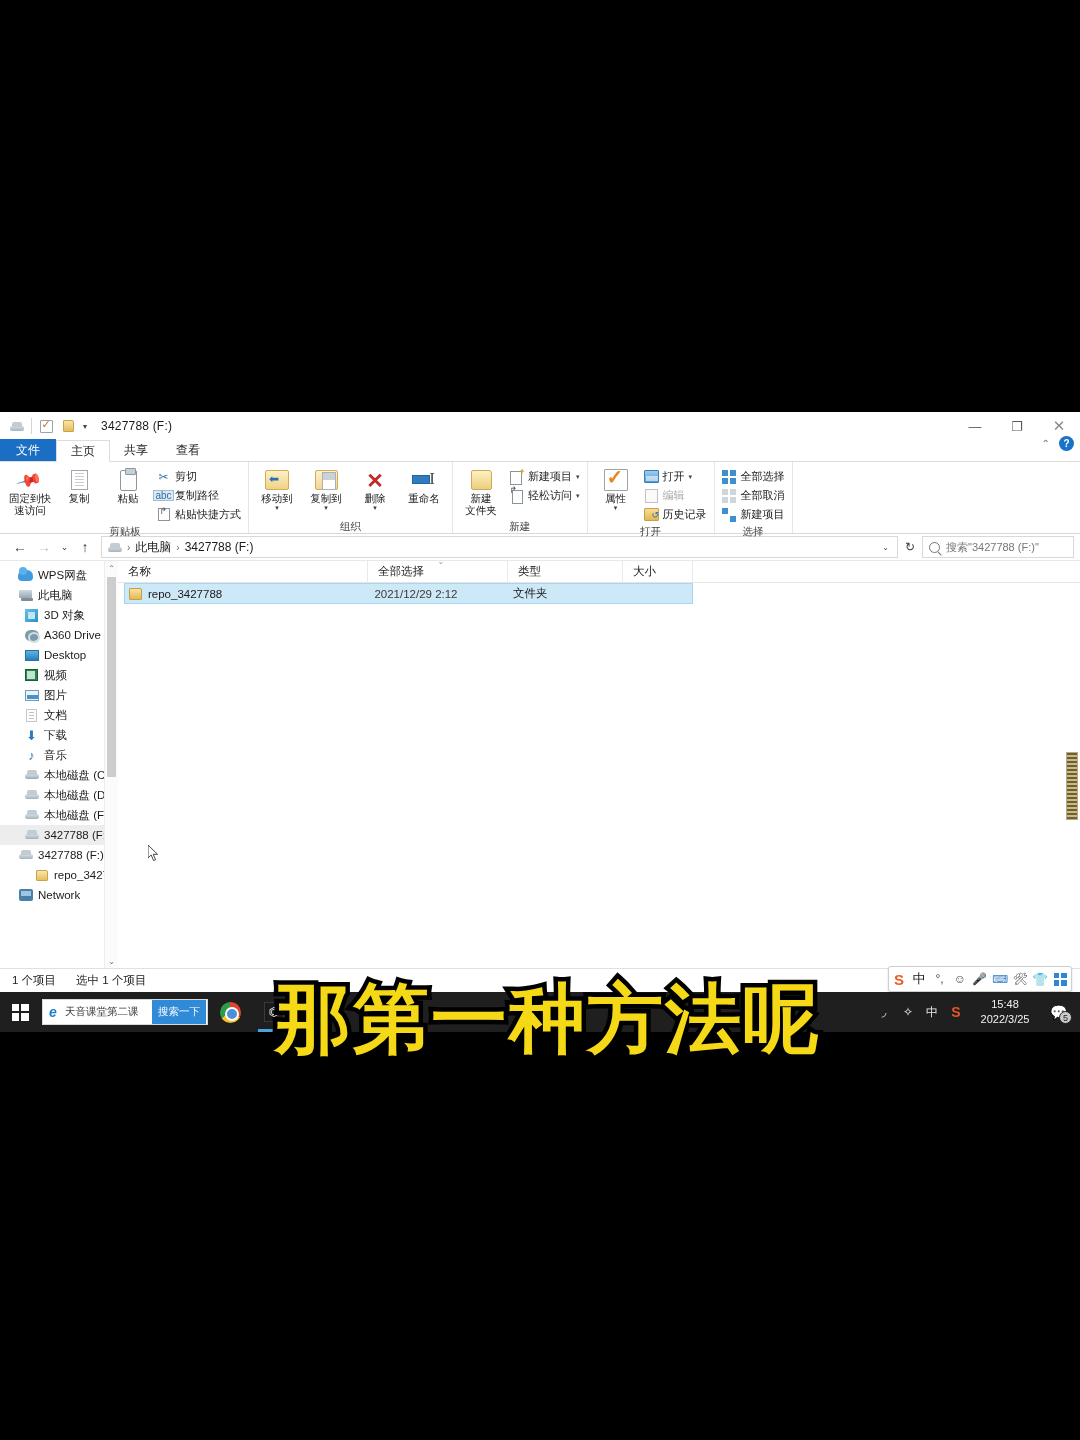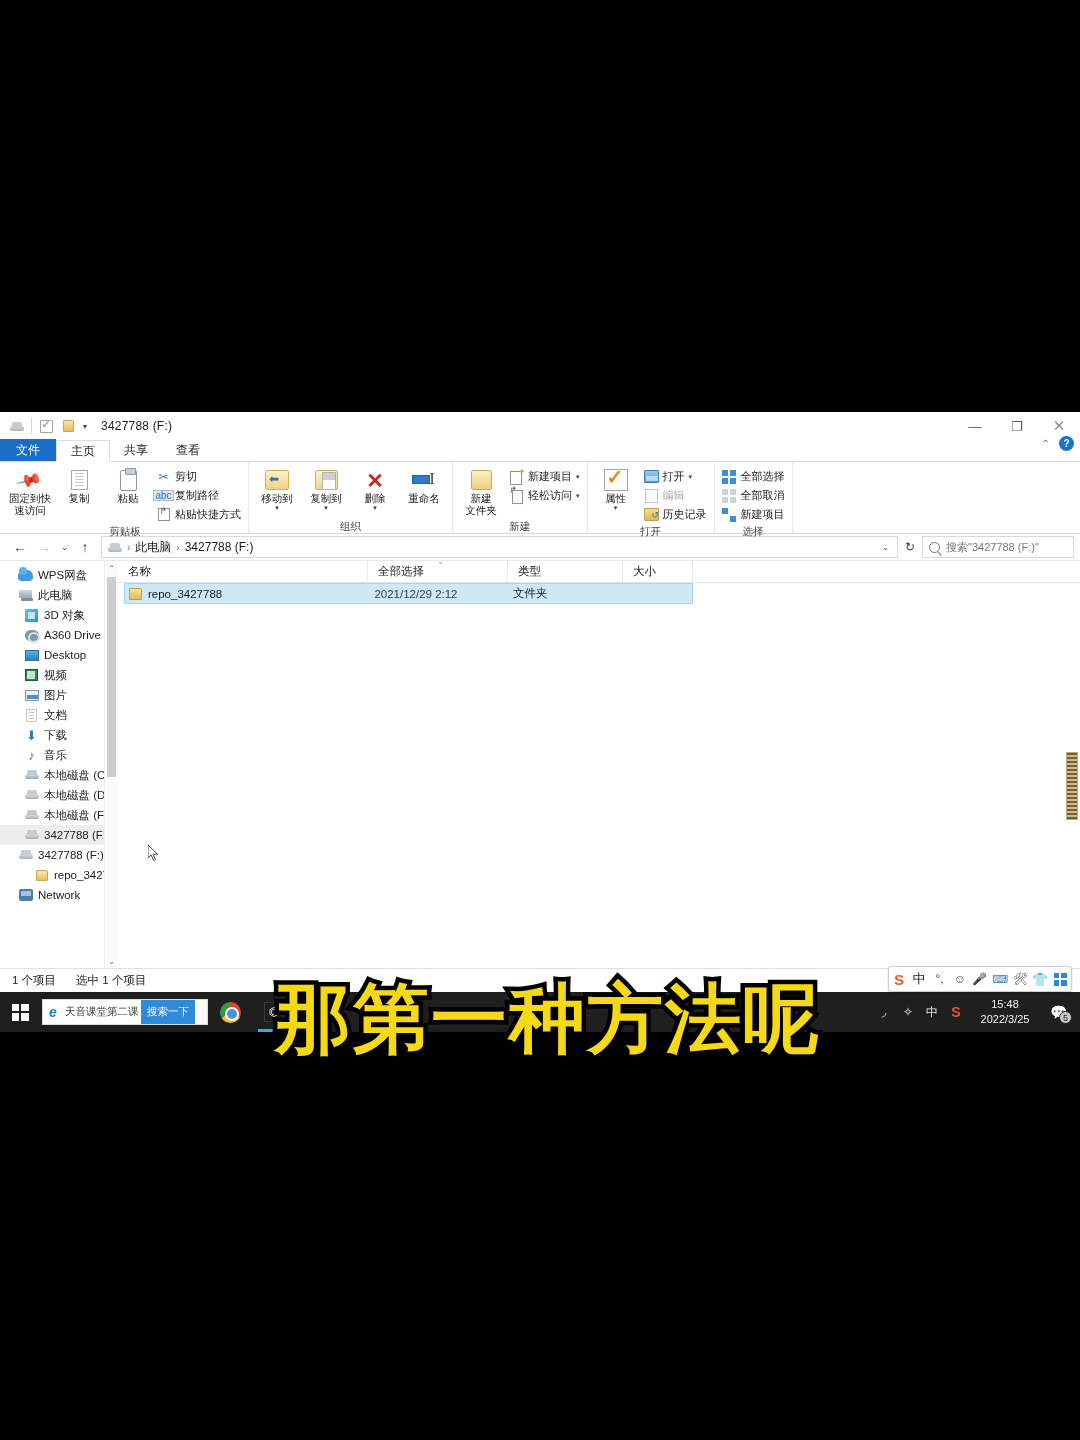--- a/index.html
+++ b/index.html
@@ -418,21 +418,21 @@
     width: 166px; height: 26px; background: #ffffff; display: flex; align-items: center;
     margin-left: 2px; border: 1px solid #dadada;
   }
   .tb-search .ie {
     width: 20px; display: flex; align-items: center; justify-content: center;
     font-size: 14px; color: #1b7fcf; font-weight: bold; font-style: italic;
   }
   .tb-search .txt { flex: 1; font-size: 10.5px; color: #3a3a3a; padding-left: 2px; white-space: nowrap; }
   .tb-search .go {
     width: 54px; height: 24px; background: #2f8ad8; color: #fff; font-size: 10.5px;
-    display: flex; align-items: center; justify-content: center; margin-right: 12px;
+    display: flex; align-items: center; justify-content: center; margin-right: 1px;
   }
   .tb-app {
     width: 44px; height: 40px; display: flex; align-items: center; justify-content: center;
     position: relative;
   }
   .tb-app.active:after {
     content:""; position: absolute; bottom: 0; left: 6px; right: 6px; height: 3px; background: #4aa3e0;
   }
   .chrome-ico {
     width: 21px; height: 21px; border-radius: 50%;

